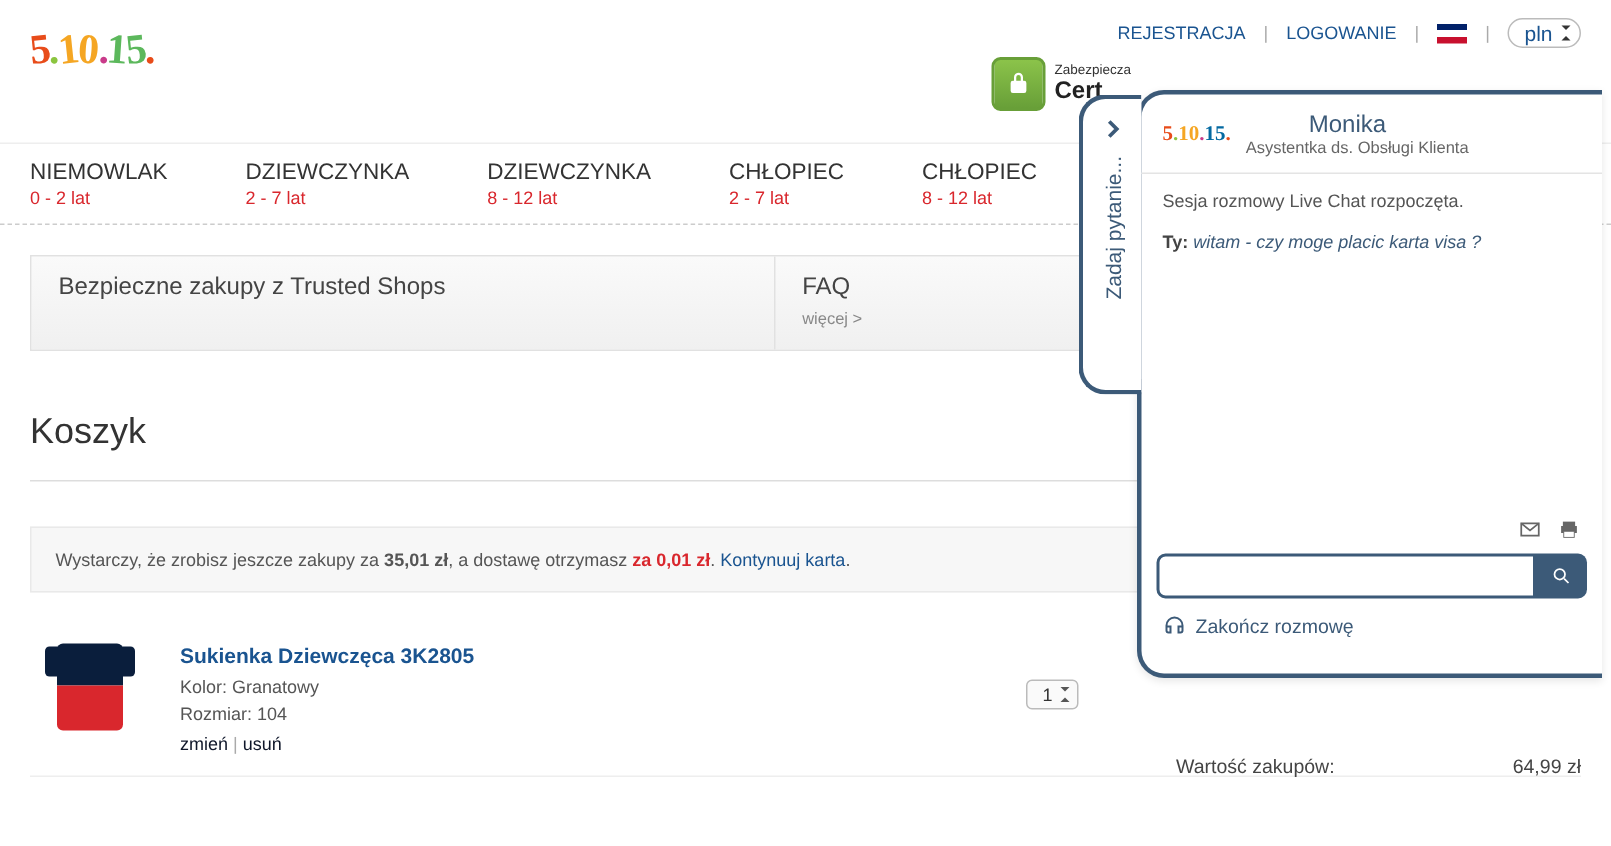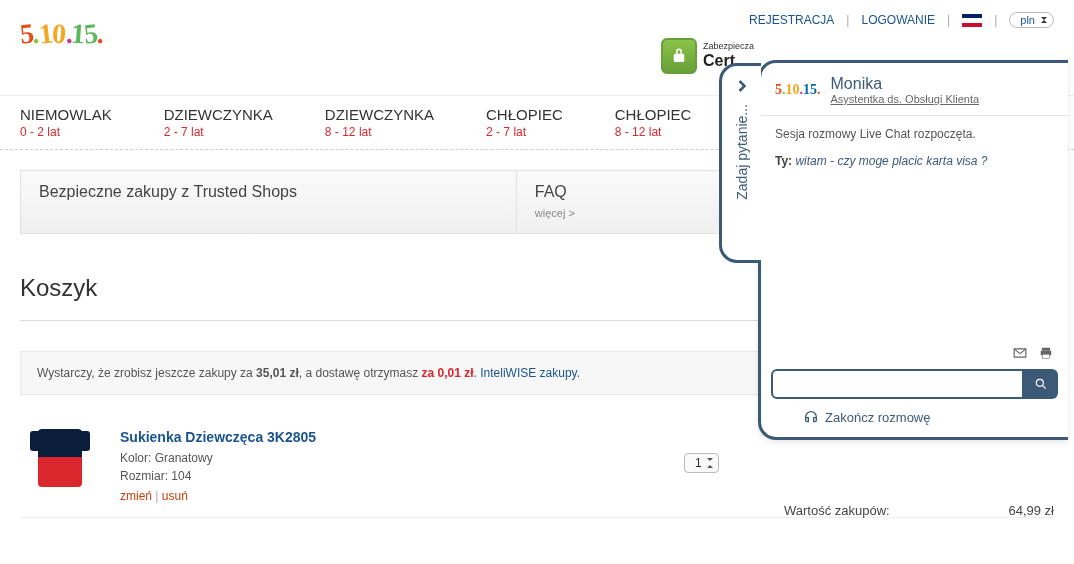--- a/index.html
+++ b/index.html
@@ -5,21 +5,21 @@
   * { box-sizing: border-box; margin: 0; padding: 0; }
   body { font-family: Arial, Helvetica, sans-serif; font-size: 13px; color: #333; background: #fff; width: 1074px; position: relative; }
   a { text-decoration: none; }
 
   .header { position: relative; height: 95px; }
   .topbar { position: absolute; top: 12px; right: 20px; display: flex; align-items: center; gap: 12px; font-size: 12px; color: #1a5490; }
   .topbar a { color: #1a5490; font-weight: 500; }
   .topbar .sep { color: #aaa; }
   .flag { width: 20px; height: 13px; display: inline-block; background: linear-gradient(to bottom, #012169 0 33%, #fff 33% 66%, #c8102e 66%); position: relative; }
   .flag::before, .flag::after { content:''; position:absolute; background:#fff; }
-  .currency-sel { border: 1px solid #bbb; border-radius: 10px; padding: 1px 18px 1px 10px; font-size: 11px; position: relative; display:inline-block; background:#fff; }
+  .currency-sel { border: 1px solid #bbb; border-radius: 10px; padding: 1px 18px 1px 10px; font-size: 14px; position: relative; display:inline-block; background:#fff; }
   .currency-sel::after { content:''; position:absolute; right:6px; top:4px; border:3px solid transparent; border-top-color:#333; }
   .currency-sel::before { content:''; position:absolute; right:6px; bottom:4px; border:3px solid transparent; border-bottom-color:#333; }
 
   .logo { position: absolute; left: 20px; top: 18px; font-size: 28px; font-weight: 900; font-family: "Comic Sans MS", cursive; letter-spacing: -1px; }
   .logo .d1 { color: #e84c1a; } .logo .dot1{color:#8bc53f;} .logo .d2{color:#f5a623;} .logo .d3{color:#f5a623;} .logo .dot2{color:#c93b8a;} .logo .d4{color:#5cb85c;} .logo .d5{color:#5cb85c;} .logo .dot3{color:#e84c1a;}
   .logo span { display: inline-block; transform: rotate(-6deg); }
   .logo span:nth-child(2n){transform:rotate(4deg);}
 
   .badge { position: absolute; right: 320px; top: 38px; display: flex; align-items: center; gap: 6px; }
   .badge .shield { width: 36px; height: 36px; background: linear-gradient(#8bc34a,#689f38); border-radius: 6px; display:flex; align-items:center; justify-content:center; border: 2px solid #689f38; }
@@ -49,48 +49,48 @@
   .cart-head { background: #f2f2f2; padding: 8px 10px; font-size: 11px; color: #666; display: grid; grid-template-columns: 1fr 120px 120px 120px; }
   .cart-row { display: grid; grid-template-columns: 90px 1fr 120px 120px 120px; padding: 14px 10px; align-items: start; border-bottom:1px solid #eee;}
   .thumb { width: 60px; height: 60px; position: relative; }
   .dress-top{position:absolute;left:8px;top:0;width:44px;height:28px;background:#0a1e3c;border-radius:4px 4px 0 0;}
   .dress-bot{position:absolute;left:8px;top:28px;width:44px;height:30px;background:#d9272d;border-radius:0 0 4px 4px;}
   .dress-slv{position:absolute;top:2px;width:12px;height:20px;background:#0a1e3c;border-radius:3px;}
   .dress-slv.l{left:0;} .dress-slv.r{right:0;}
   .pname { color: #1a5490; font-weight: bold; font-size: 14px; margin-bottom: 4px; }
   .pattr { font-size: 12px; color: #555; line-height: 1.5; }
   .pactions { font-size: 12px; margin-top: 4px; }
-  .pactions a { color: #c2410c; }
+  .pactions a { color: #0f172a; }
   .pactions .sep { color: #aaa; }
   .qty-sel { display:inline-block; border:1px solid #bbb; border-radius:4px; padding:2px 16px 2px 10px; font-size:12px; position:relative; background:#fafafa;}
   .qty-sel::after{content:'';position:absolute;right:5px;top:4px;border:3px solid transparent;border-top-color:#555;}
   .qty-sel::before{content:'';position:absolute;right:5px;bottom:4px;border:3px solid transparent;border-bottom-color:#555;}
 
   .summary { position:absolute; right: 20px; bottom: 0px; font-size:13px; color:#444; display:flex; gap:60px; width: 270px; justify-content: space-between;}
 
   
   .chat { position: absolute; right: 6px; top: 60px; width: 310px; background: #fff; border: 3px solid #3c5a78; border-radius: 18px 0 0 18px; border-right: none; z-index: 20; box-shadow: 0 2px 6px rgba(0,0,0,.1);}
   .chat-tab { position:absolute; left:-42px; top:0; width:42px; height:200px; background:#fff; border:3px solid #3c5a78; border-right:none; border-radius: 18px 0 0 18px; display:flex; flex-direction:column; align-items:center; padding-top:10px; }
   .chat-tab svg{width:20px;height:20px;fill:#3c5a78;margin-bottom:8px;}
   .chat-tab .vtext{writing-mode:vertical-rl;transform:rotate(180deg);font-size:14px;color:#3c5a78;font-weight:500;}
   .chat-head { display:flex; gap:10px; padding:12px 14px 10px; border-bottom:1px solid #e4e4e4; align-items:center;}
   .chat-logo { font-size:14px; font-weight:900; font-family:"Comic Sans MS",cursive; }
-  .chat-who .name{font-size:16px;color:#3c5a78;font-weight:500;}
-  .chat-who .role{font-size:11px;color:#666;text-decoration:underline;}
+  .chat-who .name{font-size:16px;color:#3c5a78;font-weight:500;margin-left:42px;}
+  .chat-who .role{font-size:11px;color:#666;}
   .chat-msgs{padding:10px 14px;font-size:12px;color:#555;min-height:230px;}
   .chat-msgs p{margin-bottom:10px;line-height:1.4;}
   .chat-msgs .from{font-weight:bold;color:#444;}
   .chat-msgs .own{color:#3c5a78;font-style:italic;}
   .chat-icons{text-align:right;padding:0 14px 6px;}
   .chat-icons svg{width:16px;height:14px;fill:#666;margin-left:6px;}
   .chat-input-row{display:flex;padding:0 10px;gap:0;}
   .chat-input{flex:1;border:2px solid #3c5a78;border-radius:6px 0 0 6px;height:30px;padding:0 8px;font-size:13px;}
   .chat-send{width:34px;height:30px;background:#3c5a78;border:none;border-radius:0 6px 6px 0;display:flex;align-items:center;justify-content:center;}
   .chat-send svg{width:14px;height:14px;fill:#fff;}
-  .chat-end{padding:10px 14px 12px;font-size:13px;color:#3c5a78;display:flex;align-items:center;gap:6px;margin-left:28px;}
+  .chat-end{padding:10px 14px 24px;font-size:13px;color:#3c5a78;display:flex;align-items:center;gap:6px;}
   .chat-end svg{width:16px;height:16px;fill:#3c5a78;}
   .powered{position:absolute;right:10px;top:524px;font-size:10px;color:#b9a8c9;z-index:5;}
 </style>
 </head>
 <body>
 
 <div class="header">
   <div class="logo">
     <span class="d1">5</span><span class="dot1">.</span><span class="d2">1</span><span class="d3">0</span><span class="dot2">.</span><span class="d4">1</span><span class="d5">5</span><span class="dot3">.</span>
   </div>
@@ -134,21 +134,21 @@
   </div>
   <div class="card" style="flex:0 0 40px;">
     <div class="title">I</div>
   </div>
 </div>
 
 <h1 class="page-title">Koszyk</h1>
 <div class="hr"></div>
 
 <div class="shipping-banner">
-  <span>Wystarczy, że zrobisz jeszcze zakupy za </span><span class="bold">35,01 zł</span><span>, a dostawę otrzymasz </span><span class="red">za 0,01 zł</span><span>. </span><a class="lnk">InteliWISE zakupy</a><span>.</span>
+  <span>Wystarczy, że zrobisz jeszcze zakupy za </span><span class="bold">35,01 zł</span><span>, a dostawę otrzymasz </span><span class="red">za 0,01 zł</span><span>. </span><a class="lnk">Kontynuuj karta</a><span>.</span>
 </div>
 
 <div class="cart-table">
   <div class="cart-row">
     <div class="thumb">
       <div class="dress-slv l"></div>
         <div class="dress-slv r"></div>
       <div class="dress-top"></div>
         <div class="dress-bot"></div>
     </div>

